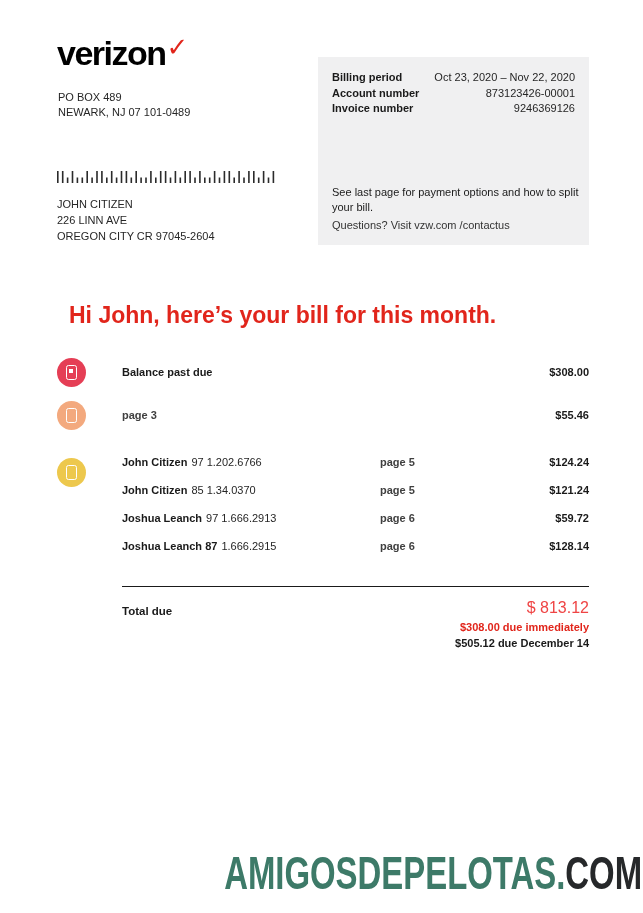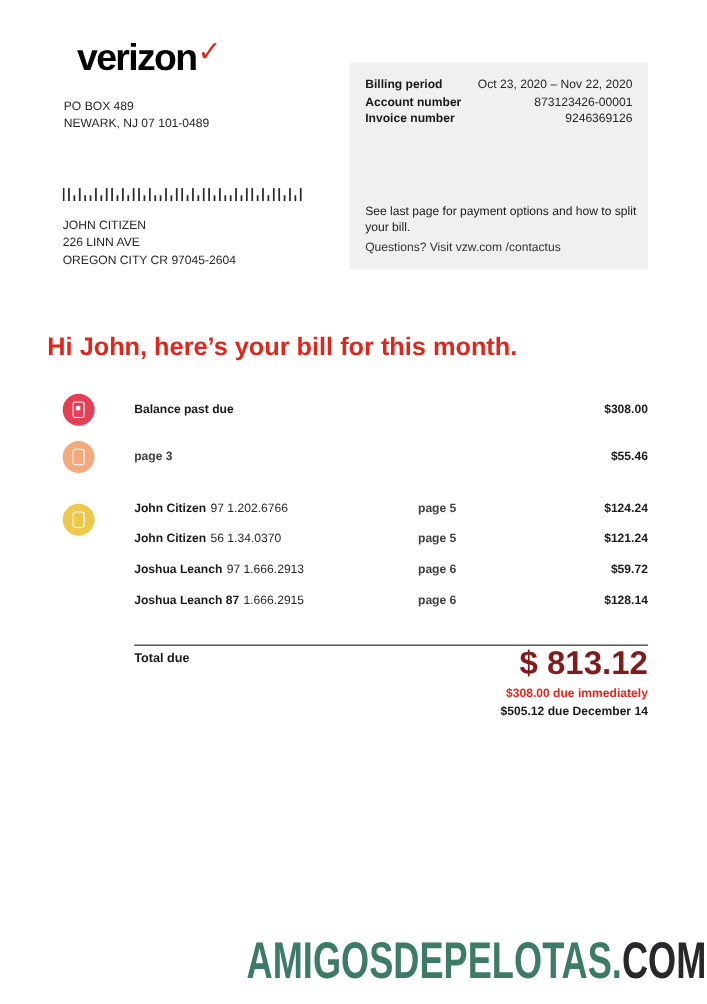--- a/index.html
+++ b/index.html
@@ -1,41 +1,41 @@
 <!DOCTYPE html>
 <html><head>
 <meta charset="utf-8">
 <style>
   html,body{margin:0;padding:0;background:#fff;}
   .page{position:relative;width:643px;height:913px;background:#ffffff;overflow:hidden;
         font-family:"Liberation Sans","DejaVu Sans",sans-serif;color:#1a1a1a;}
 
   
-  .logo-block{position:absolute;left:70px;top:34px;}
+  .logo-block{position:absolute;left:57px;top:34px;}
   .logo-text{font-size:34px;font-weight:bold;letter-spacing:-1.5px;color:#000;}
   .logo-check{font-size:26px;font-weight:bold;color:#e1251b;position:relative;top:-9px;left:1px;}
   .sender{position:absolute;left:58px;top:90px;font-size:11px;line-height:15px;color:#262626;}
 
   
   .panel{position:absolute;left:318px;top:57px;width:271px;height:188px;background:#f0f0f1;
          box-sizing:border-box;padding:13px 14px 12px 14px;display:flex;flex-direction:column;}
   .panel-row{display:flex;justify-content:space-between;font-size:11px;line-height:15.5px;}
   .panel-label{font-weight:bold;color:#1a1a1a;}
   .panel-value{color:#262626;text-align:right;}
   .panel-note{margin-top:auto;}
   .panel-note-bold{font-weight:normal;font-size:11px;line-height:15px;width:250px;color:#1a1a1a;}
   .panel-note-reg{font-size:11px;line-height:16px;color:#333;margin-top:2px;}
 
   
   .recipient{position:absolute;left:57px;top:171px;}
   .barcode{height:12px;margin-bottom:9px;}
   .recipient-lines{font-size:11px;line-height:16px;color:#262626;}
 
   
-  .greeting{position:absolute;left:43px;top:302px;font-size:23px;font-weight:bold;color:#e1251b;}
+  .greeting{position:absolute;left:69px;top:302px;font-size:23px;font-weight:bold;color:#e1251b;}
 
   
   .summary{position:absolute;left:57px;top:352px;width:532px;font-size:11px;}
   .srow{display:flex;align-items:center;}
   .cell-icon{width:65px;flex:0 0 65px;}
   .cell-label{width:258px;flex:0 0 258px;font-weight:bold;color:#1a1a1a;}
   .cell-label .reg{font-weight:normal;color:#262626;}
   .cell-label .name{margin-right:4px;}
   .cell-page{width:110px;flex:0 0 110px;color:#404040;font-weight:bold;}
   .cell-amount{flex:1;text-align:right;font-weight:bold;color:#1a1a1a;}
@@ -45,23 +45,23 @@
   .group-lines{display:flex;margin-top:10px;}
   .group-lines .cell-icon{padding-top:10px;box-sizing:border-box;}
   .lines-col{flex:1;display:flex;flex-direction:column;}
   .lines-col .srow{height:28px;}
   .group-surcharge{display:flex;margin-top:22px;}
   .group-surcharge .cell-icon{display:flex;align-items:center;}
   .sur-col{flex:1;display:flex;flex-direction:column;}
   .sur-col .srow{height:19px;}
 
   .divider{margin:26px 0 0 65px;border-top:1.6px solid #1a1a1a;}
-  .total-row{display:flex;align-items:flex-start;gap:28px;}
+  .total-row{display:flex;align-items:flex-start;margin-top:12px;gap:28px;}
   .total-label{margin-left:65px;font-weight:bold;font-size:11.5px;flex:0 0 193px;padding-top:6px;}
-  .total-amount{flex:1;text-align:right;font-weight:bold;font-size:30px;color:#7f1d1d;}
+  .total-amount{flex:1;text-align:right;font-weight:normal;font-size:16px;color:#ef4444;}
   .due-now{text-align:right;font-weight:bold;font-size:11px;color:#e1251b;margin-top:4px;}
   .due-later{text-align:right;font-weight:bold;font-size:11px;color:#1a1a1a;margin-top:4px;}
 
   
   .circle{width:29px;height:29px;border-radius:50%;display:flex;align-items:center;justify-content:center;}
   .c-red{background:#e53e55;}
   .c-orange{background:#f3a97e;}
   .c-yellow{background:#edc84d;}
   .c-green{background:#84cfa4;}
   .phone-glyph{width:9px;height:13px;border:1.6px solid #fff;border-radius:2.5px;position:relative;}
@@ -194,21 +194,21 @@
             <div class="phone-glyph"></div>
           </div>
       </div>
       <div class="lines-col">
         <div class="srow">
           <div class="cell-label"><span class="name">John Citizen</span><span class="reg">97 1.202.6766</span></div>
           <div class="cell-page">page 5</div>
           <div class="cell-amount">$124.24</div>
         </div>
         <div class="srow">
-          <div class="cell-label"><span class="name">John Citizen</span><span class="reg">56 1.34.0370</span></div>
+          <div class="cell-label"><span class="name">John Citizen</span><span class="reg">85 1.34.0370</span></div>
           <div class="cell-page">page 5</div>
           <div class="cell-amount">$121.24</div>
         </div>
         <div class="srow">
           <div class="cell-label"><span class="name">Joshua Leanch</span><span class="reg">97 1.666.2913</span></div>
           <div class="cell-page">page 6</div>
           <div class="cell-amount">$59.72</div>
         </div>
         <div class="srow">
           <div class="cell-label"><span class="name">Joshua Leanch 87</span><span class="reg">1.666.2915</span></div>

